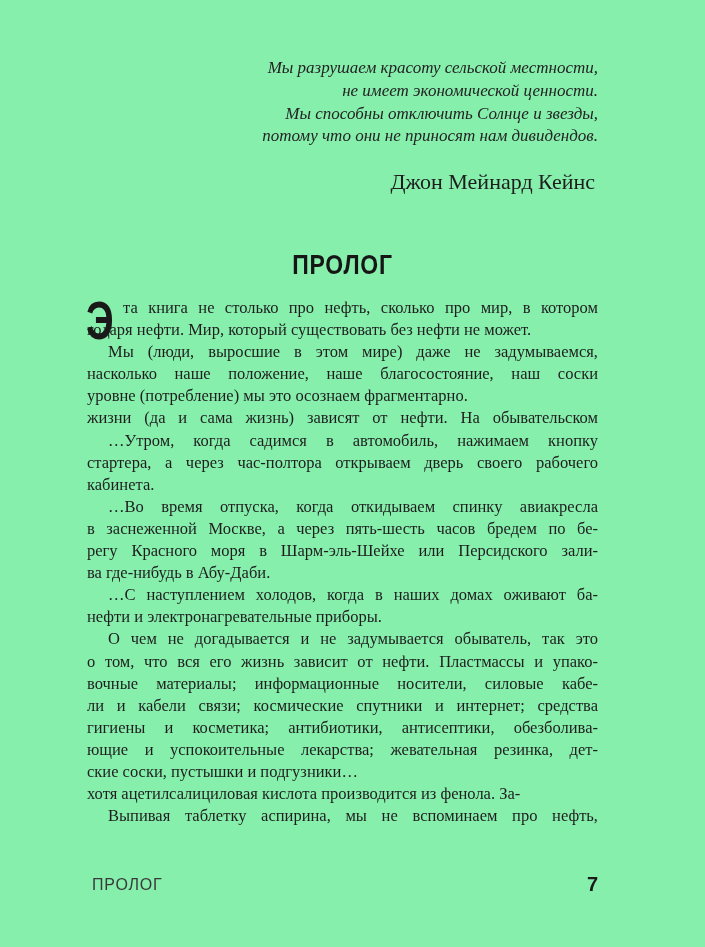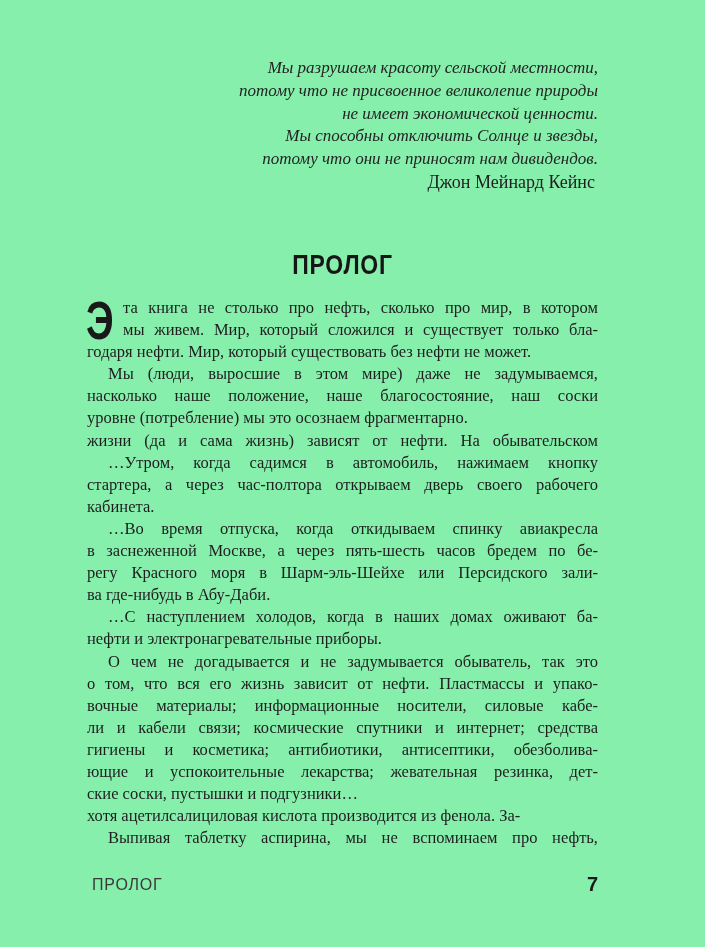--- a/index.html
+++ b/index.html
@@ -25,21 +25,21 @@
     color: #232323;
   }
   .epigraph .ep-line { white-space: nowrap; }
   .attribution {
     position: absolute;
     top: 170px;
     left: 180px;
     right: 110px;
     text-align: right;
     font-style: normal;
-    font-size: 18px;
+    font-size: 22px;
     line-height: 24px;
     color: #1d1d1d;
   }
   .heading {
     position: absolute;
     top: 250px;
     left: 87px;
     width: 511px;
     text-align: center;
     font-family: "Liberation Sans", sans-serif;
@@ -103,36 +103,34 @@
     color: #1a1a1a;
   }
 </style>
 </head>
 <body>
 
 <div class="page">
 
   <div class="epigraph">
     <div class="ep-line">Мы разрушаем красоту сельской местности,</div>
-    <div class="ep-line">потому что не присвоенное великолепие природы</div>
     <div class="ep-line">не имеет экономической ценности.</div>
     <div class="ep-line">Мы способны отключить Солнце и звезды,</div>
     <div class="ep-line">потому что они не приносят нам дивидендов.</div>
   </div>
 
   <div class="attribution">Джон Мейнард Кейнс</div>
 
   <div class="heading">ПРОЛОГ</div>
 
   <div class="body-text">
     <span class="dropcap">Э</span>
 
   <div class="para">
         <div class="line dc">та книга не столько про нефть, сколько про мир, в котором</div>
-        <div class="line dc">мы живем. Мир, который сложился и существует только бла-</div>
         <div class="line end">годаря нефти. Мир, который существовать без нефти не может.</div>
       </div>
       <div class="para">
         <div class="line ind">Мы (люди, выросшие в этом мире) даже не задумываемся,</div>
         <div class="line">насколько наше положение, наше благосостояние, наш соски</div>
         <div class="line end">уровне (потребление) мы это осознаем фрагментарно.</div>
         <div class="line">жизни (да и сама жизнь) зависят от нефти. На обывательском</div>
       </div>
       <div class="para">
         <div class="line ind">…Утром, когда садимся в автомобиль, нажимаем кнопку</div>

